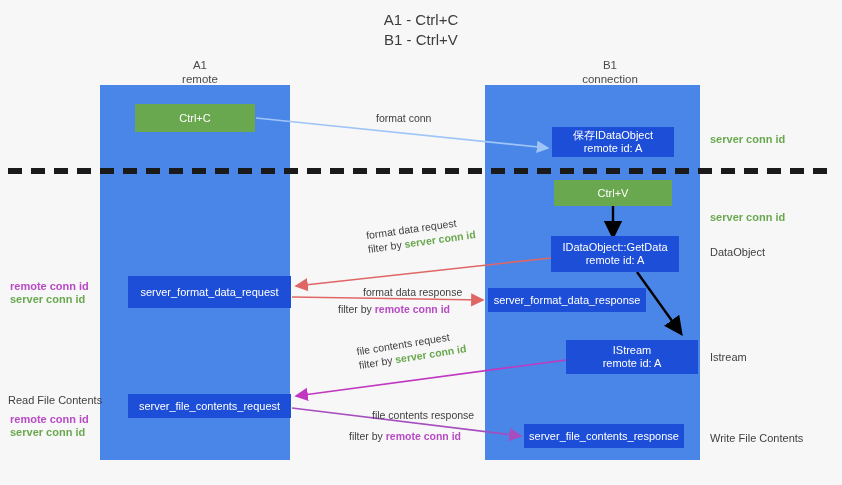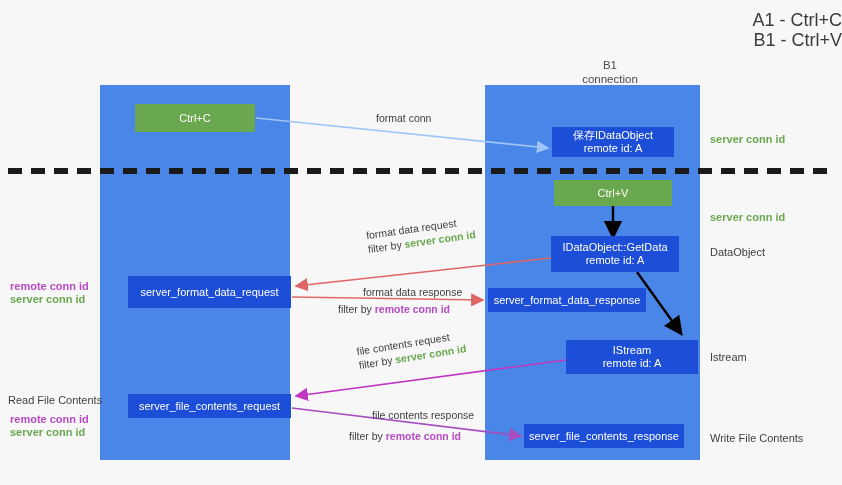--- a/index.html
+++ b/index.html
@@ -8,22 +8,22 @@
     background:#f7f7f7;
     font-family:"Liberation Sans","DejaVu Sans",sans-serif;
     position:relative;overflow:hidden;
     color:#404040;
   }
   #stage{position:absolute;left:0;top:0;width:842px;height:485px;}
   .abs{position:absolute;}
 
   
   .title{
-    left:0;top:10px;width:842px;text-align:right;
-    font-size:18px;line-height:20px;color:#3c3c3c;
+    left:0;top:10px;width:842px;text-align:center;
+    font-size:15px;line-height:20px;color:#3c3c3c;
   }
 
   
   .colhead{
     text-align:center;font-size:11.5px;line-height:14px;color:#4a4a4a;
   }
   .colhead .t1{display:block;}
   .colhead .t2{display:block;}
 
   
@@ -60,20 +60,24 @@
 </head>
 <body>
 
 <div id="stage">
 
   <div class="abs title">
     <div>A1 - Ctrl+C</div>
     <div>B1 - Ctrl+V</div>
   </div>
 
+  <div class="abs colhead" style="left:140px;top:58px;width:120px;">
+    <span class="t1">A1</span>
+    <span class="t2">remote</span>
+  </div>
   <div class="abs colhead" style="left:540px;top:58px;width:140px;">
     <span class="t1">B1</span>
     <span class="t2">connection</span>
   </div>
 
   <div class="abs lane" style="left:100px;top:85px;width:190px;height:375px;"></div>
   <div class="abs lane" style="left:485px;top:85px;width:215px;height:375px;"></div>
 
   <svg class="overlay">
     <defs>

